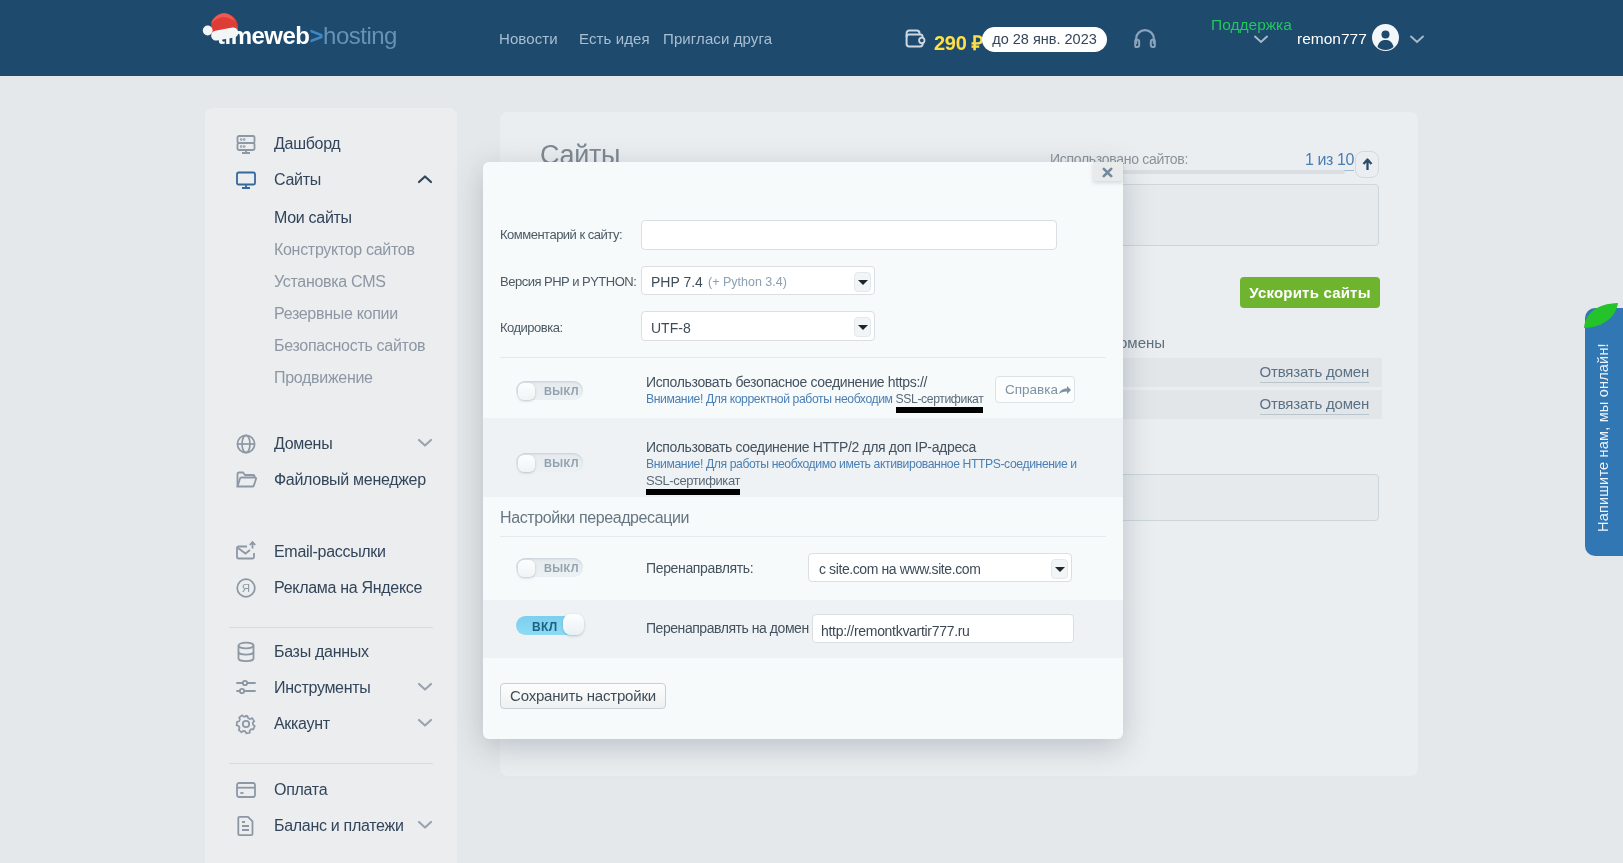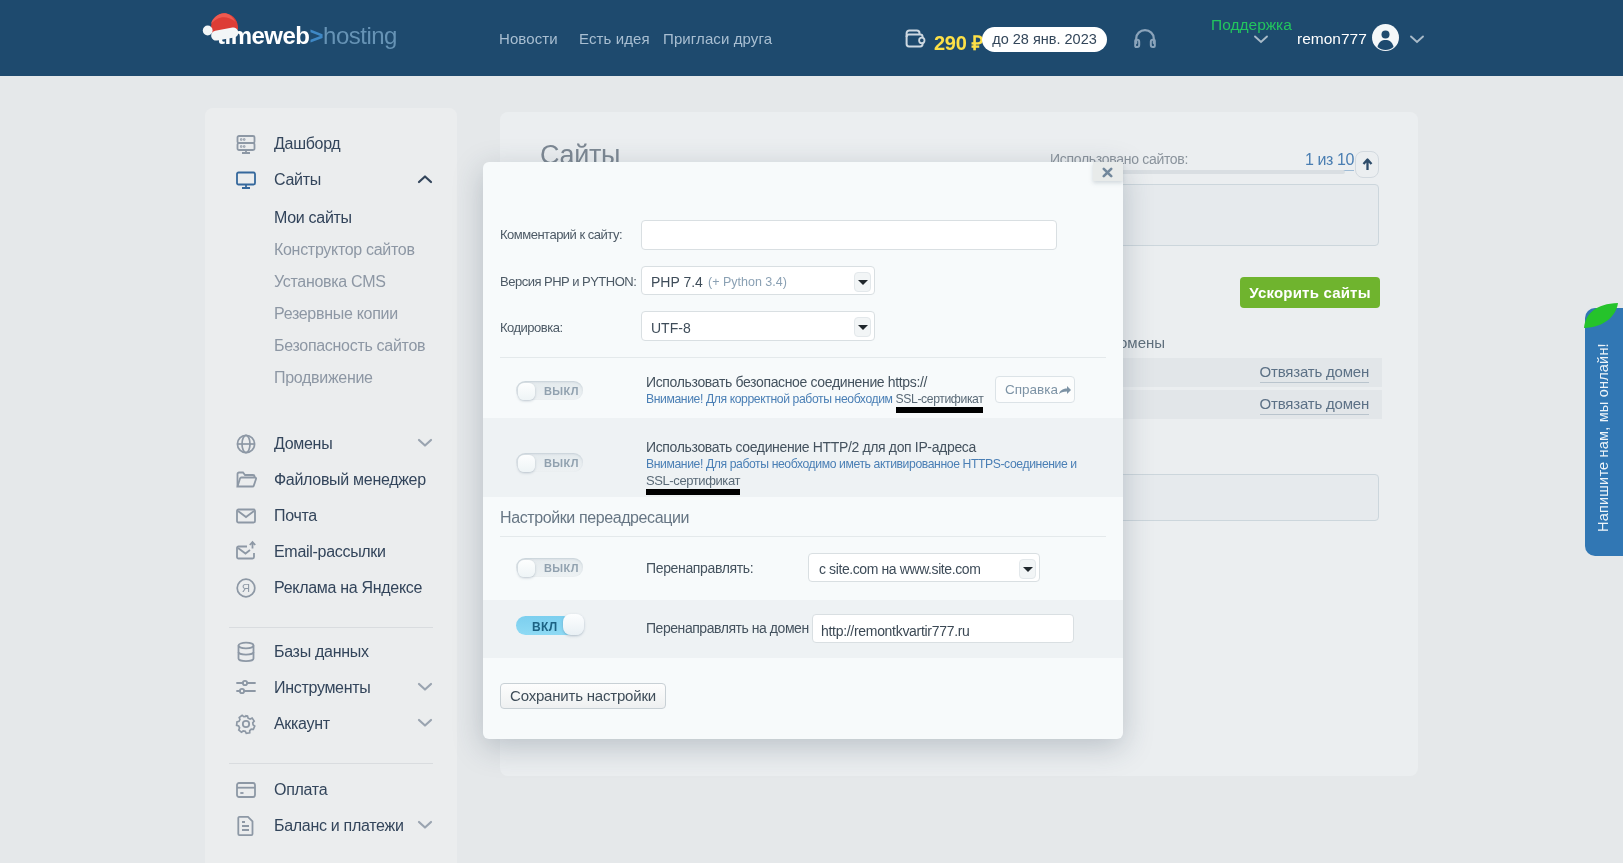--- a/index.html
+++ b/index.html
@@ -167,27 +167,20 @@
   </div>
 
   <div class="mi" style="top:360px;">
     <svg class="ic" viewBox="0 0 24 24" fill="none" stroke="#8d98a5" stroke-width="1.8">
       <path d="M3.5 18.5 V6 C3.5 5.2 4.2 4.5 5 4.5 H9 L11 7 H19 C19.8 7 20.5 7.7 20.5 8.5 V10"></path>
       <path d="M3.5 18.5 L6 10.5 C6.2 9.9 6.7 9.5 7.3 9.5 H21 C21.9 9.5 22.3 10.2 22 11 L19.8 17.6 C19.6 18.2 19.1 18.5 18.5 18.5 Z"></path>
     </svg>
     <div class="tx">Файловый менеджер</div>
   </div>
 
-  <div class="mi" style="top:396px;">
-    <svg class="ic" viewBox="0 0 24 24" fill="none" stroke="#8d98a5" stroke-width="1.8">
-      <rect x="3" y="5.5" width="18" height="13" rx="1.5"></rect>
-        <path d="M4 7 L12 13 L20 7"></path>
-    </svg>
-    <div class="tx">Почта</div>
-  </div>
 
   <div class="mi" style="top:432px;">
     <svg class="ic" viewBox="0 0 24 24" fill="none" stroke="#8d98a5" stroke-width="1.8">
       <path d="M20 13 V17 C20 17.8 19.3 18.5 18.5 18.5 H4.5 C3.7 18.5 3 17.8 3 17 V8 C3 7.2 3.7 6.5 4.5 6.5 H13"></path>
       <path d="M4 8 L11.5 13.5 L16 10"></path>
       <path d="M18.5 8.5 V2.5 M15.8 5 L18.5 2 L21.2 5"></path>
     </svg>
     <div class="tx">Email-рассылки</div>
   </div>
 
@@ -323,21 +316,21 @@
   <div class="mblue abs" style="left:163px; top:311px;"><span class="ssl" style="font-size:13px;">SSL-сертификат</span></div>
 
   <div class="abs" style="left:17px; top:347px; font-size:16px; color:#677684; letter-spacing:-0.4px;">Настройки переадресации</div>
   <div class="mdiv" style="top:374px;"></div>
 
   <div class="tgl-off" style="left:33px; top:396px;">
       <div class="knob"></div>
       <div class="t">ВЫКЛ</div>
     </div>
   <div class="mtext abs" style="left:163px; top:398px; font-size:14px;">Перенаправлять:</div>
-  <div class="msel" style="left:325px; top:391px; width:232px; height:29px;">
+  <div class="msel" style="left:325px; top:391px; width:264px; height:29px;">
     <span class="abs" style="left:10px; top:7px; font-size:14px; color:#3e4c59; letter-spacing:-0.4px;">c site.com на www.site.com</span>
     <div class="caretbtn"></div>
   </div>
 
   <div class="greyband" style="top:438px; height:58px;"></div>
   <div class="tgl-on" style="left:33px; top:454px;">
       <div class="knob"></div>
       <div class="t">ВКЛ</div>
     </div>
   <div class="mtext abs" style="left:163px; top:458px; font-size:14px; letter-spacing:-0.45px;">Перенаправлять на домен</div>

